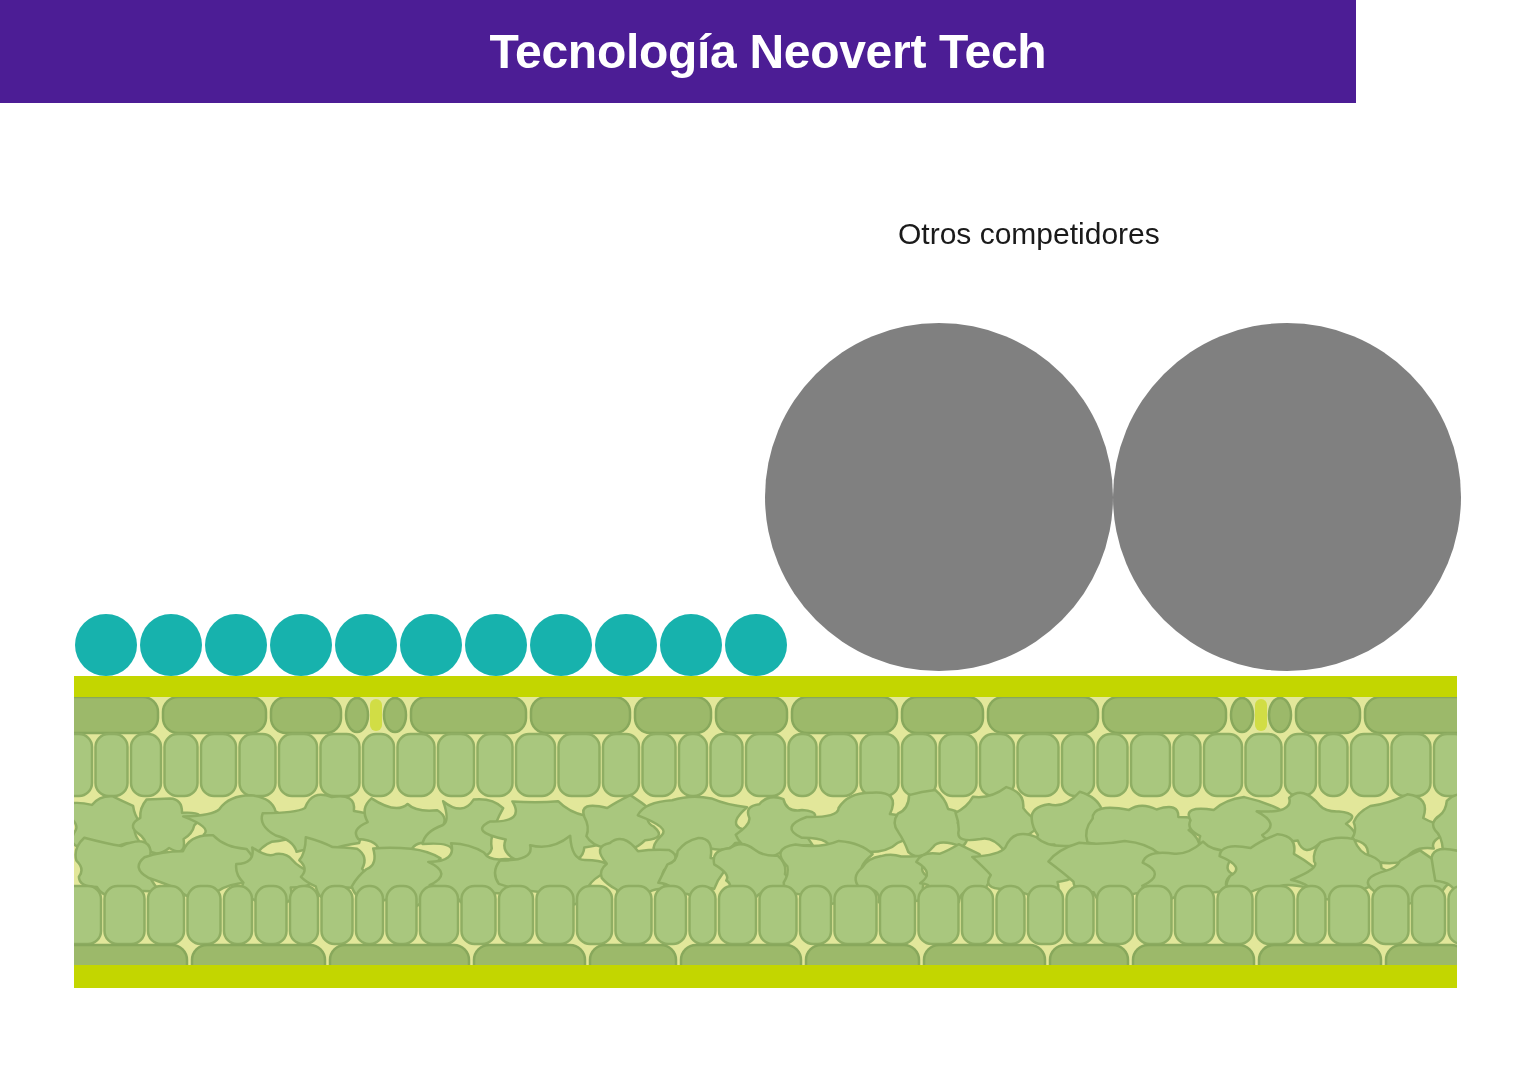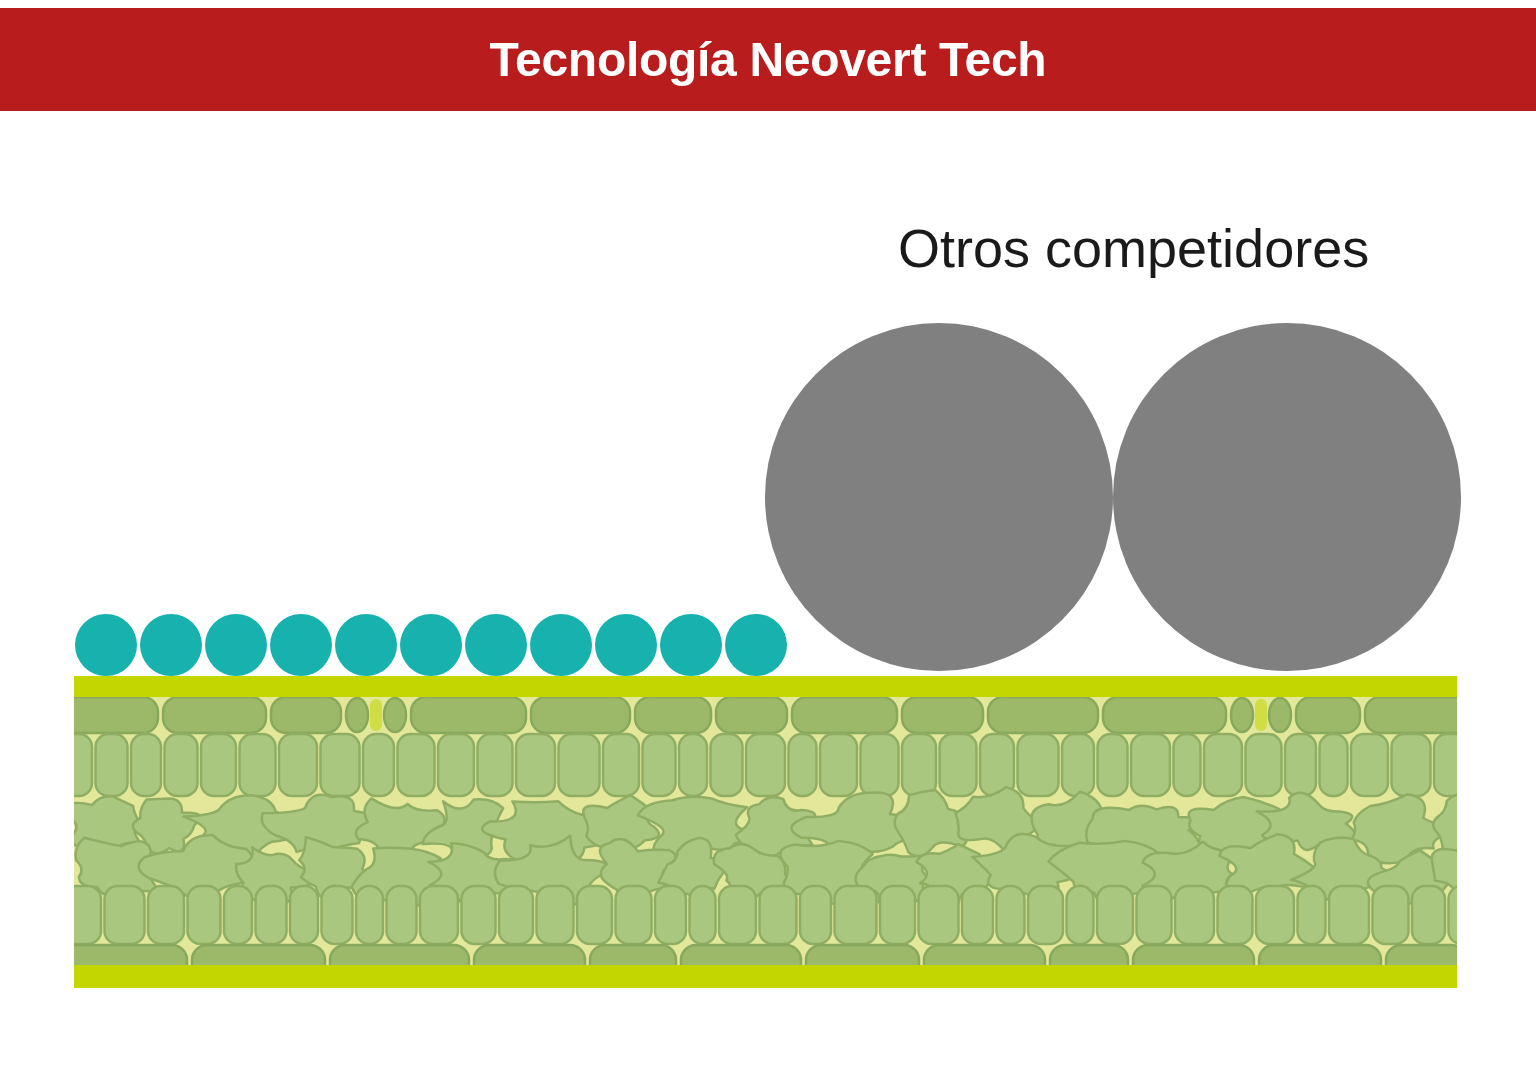--- a/index.html
+++ b/index.html
@@ -7,37 +7,37 @@
     width:1536px;height:1086px;
     background:#ffffff;
     font-family:"Liberation Sans", sans-serif;
     overflow:hidden;
     position:relative;
   }
   #stage{position:absolute;left:0;top:0;width:1536px;height:1086px;background:#fff;}
 
   
   .banner{
-    position:absolute;left:0;top:8px;width:1536px;height:103px;
-    background:#b91c1c;
+    position:absolute;left:0;top:0;width:1356px;height:103px;
+    background:#4c1d95;
   }
   .banner-title{
     position:absolute;left:0;top:0;width:1536px;height:103px;
     display:flex;align-items:center;justify-content:center;
     color:#ffffff;
     font-size:48px;font-weight:bold;
     letter-spacing:-0.3px;
     font-family:"Liberation Sans", sans-serif;
   }
 
   
   .label{
     position:absolute;
     color:#1a1a1a;
-    font-size:54px;
+    font-size:30px;
     font-weight:400;
     white-space:nowrap;
     font-family:"Liberation Sans", sans-serif;
   }
   #label-competidores{ left:898px; top:217px; }
   #label-particulas{   left:212px; top:513px; }
 
   
   .grey-circle{
     position:absolute;

